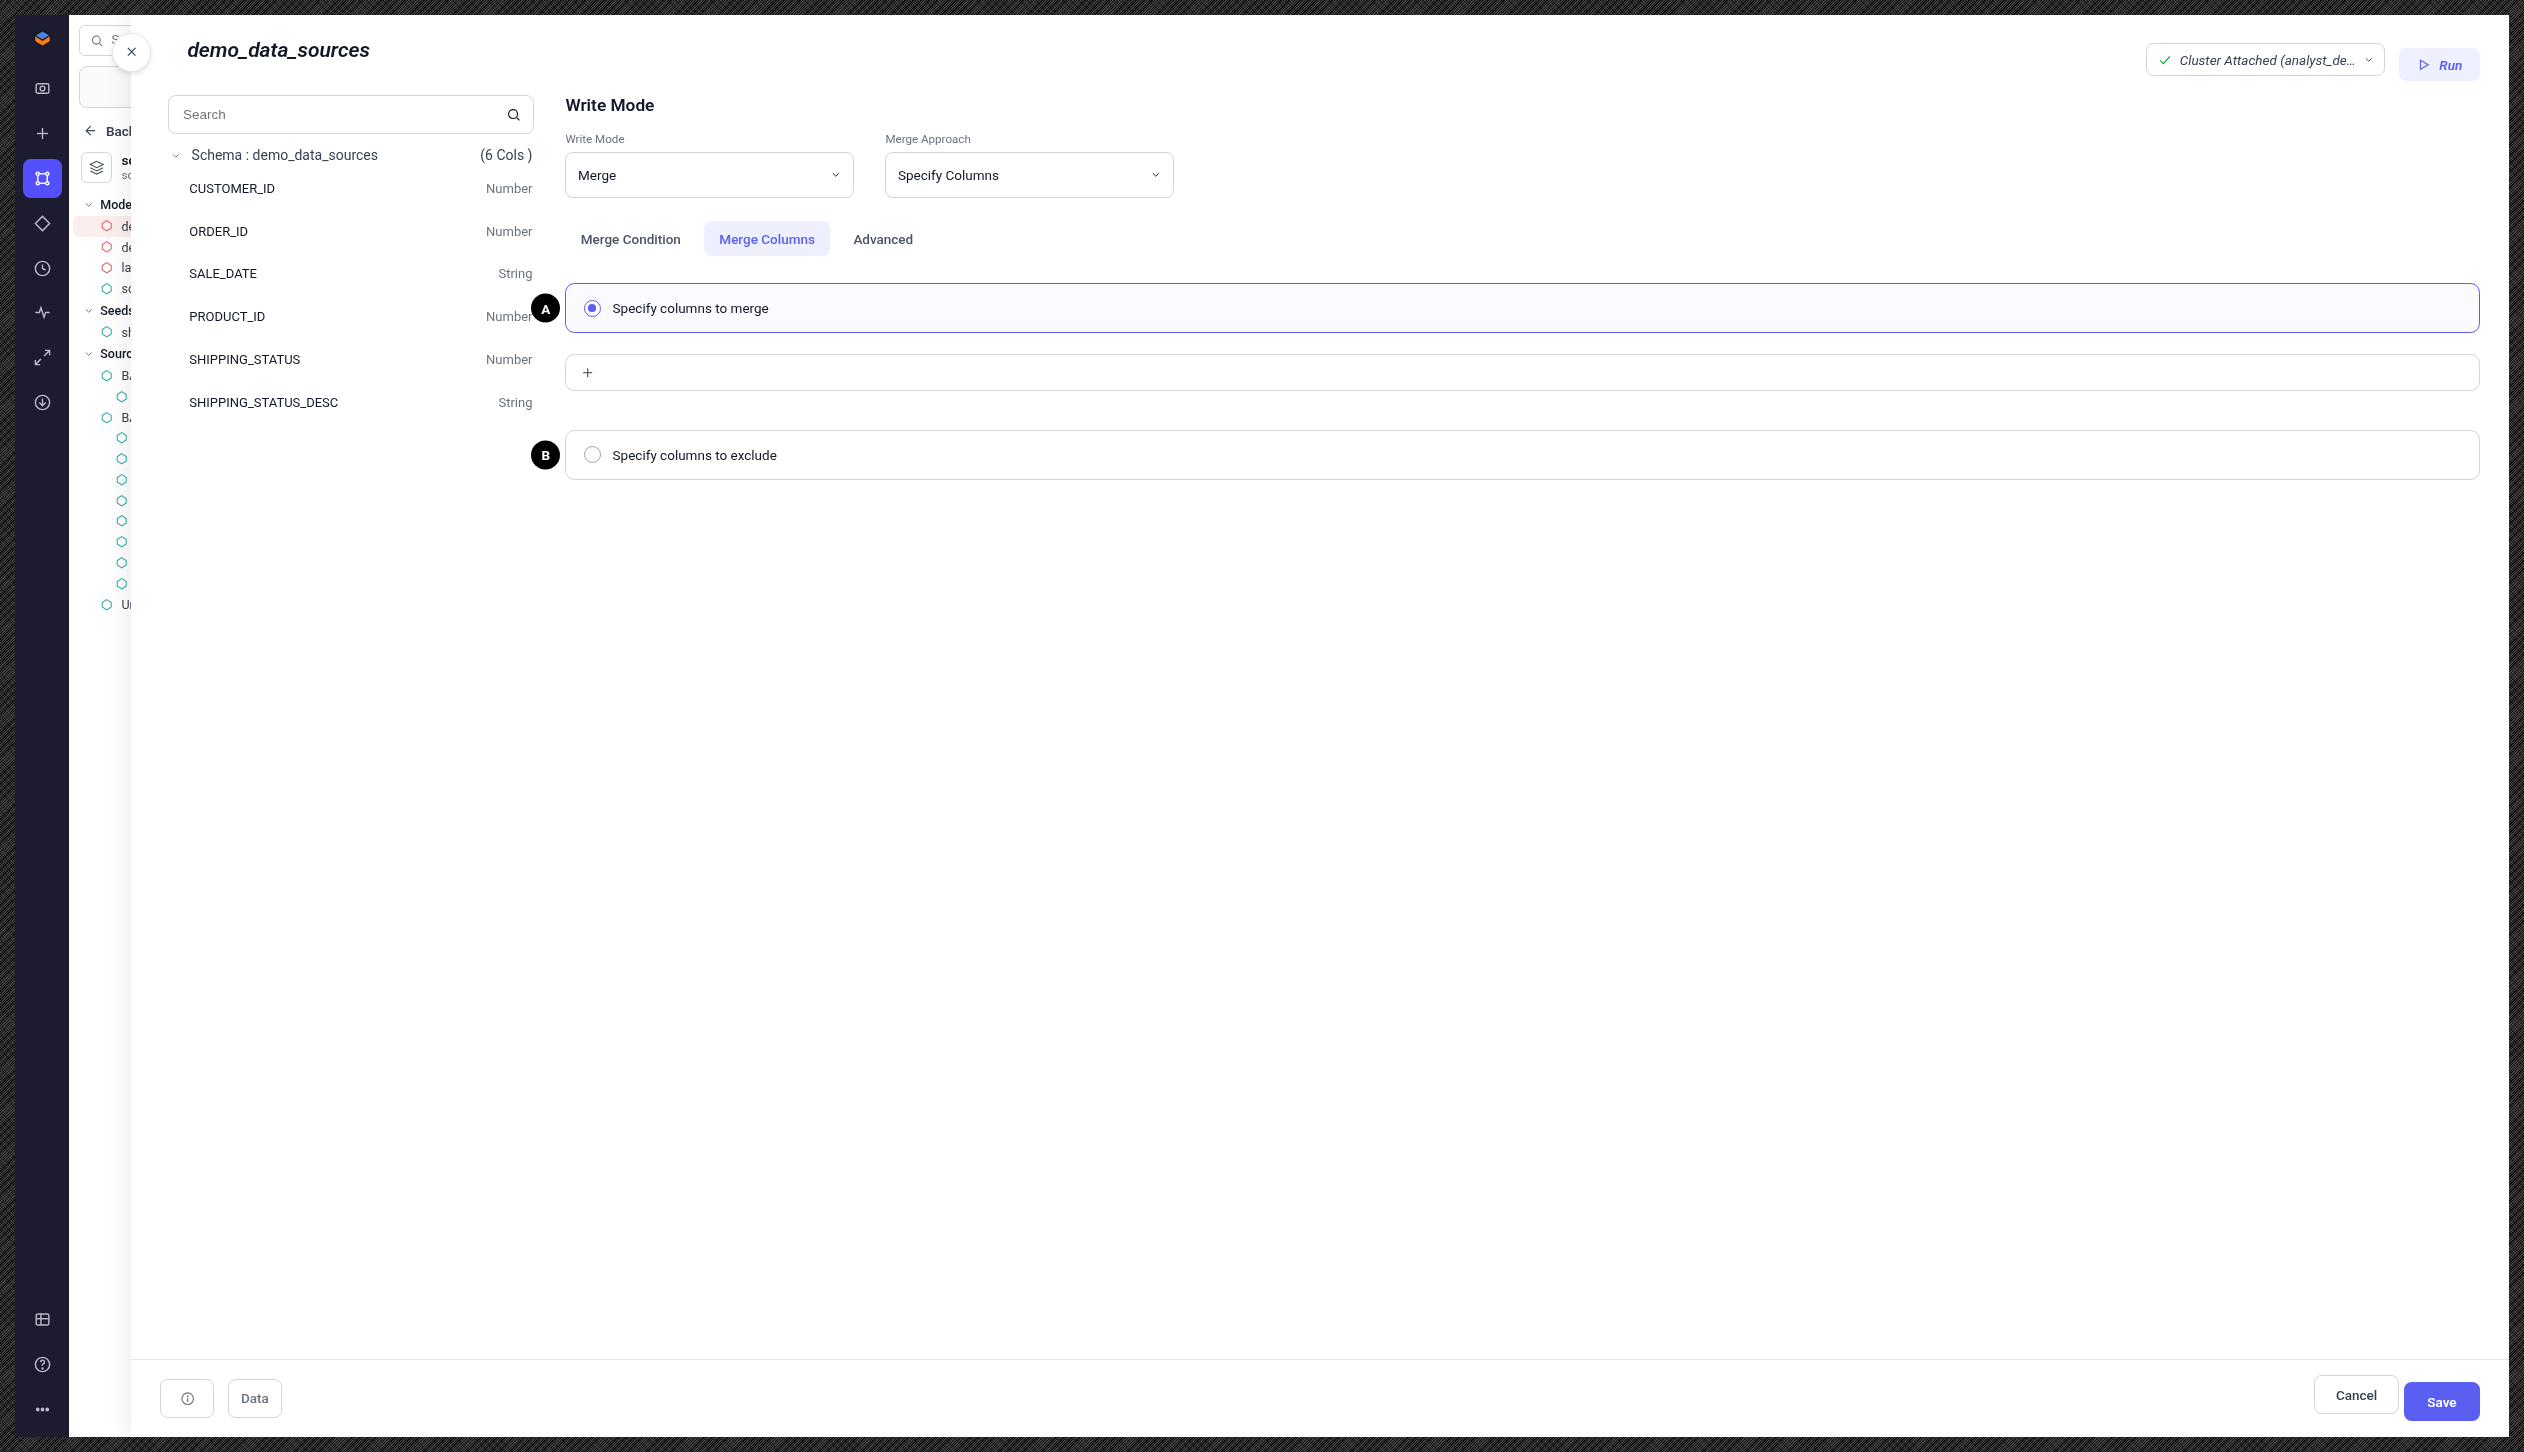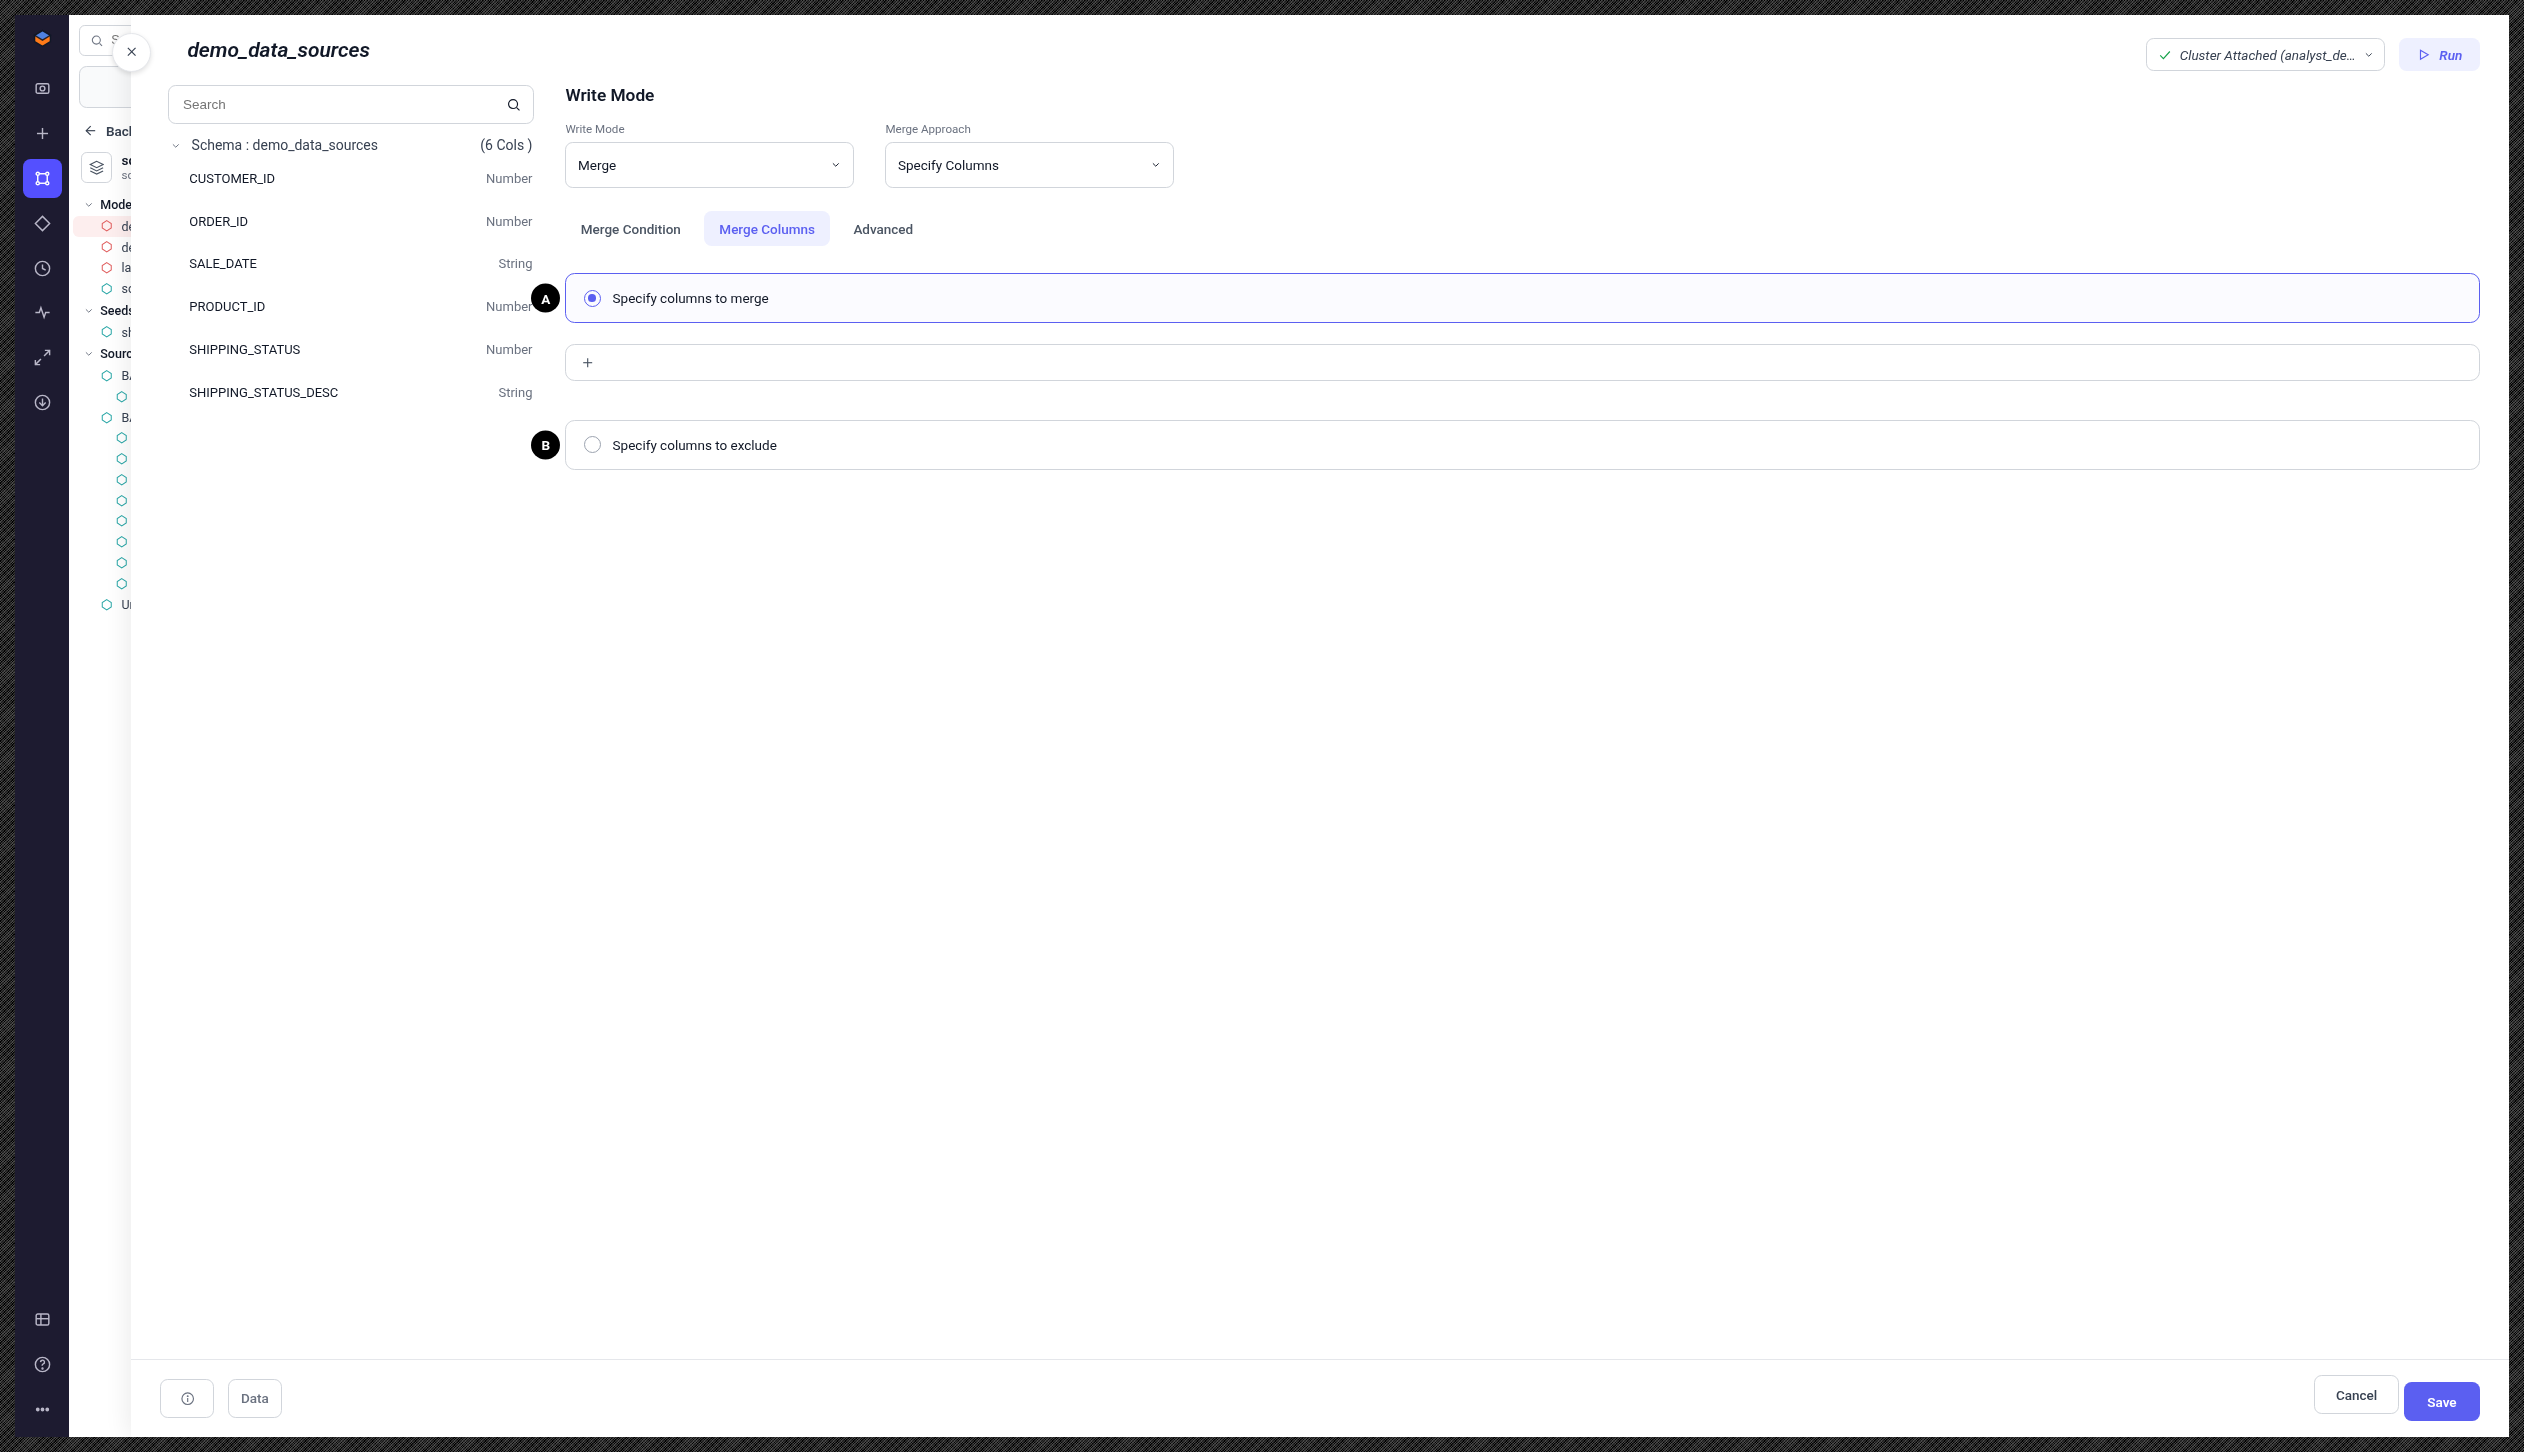--- a/index.html
+++ b/index.html
@@ -200,20 +200,21 @@
     max-width:270px;
   }
   .cluster-pill .txt{white-space:nowrap;overflow:hidden;text-overflow:ellipsis;}
   .run-btn {
     display:flex;align-items:center;gap:7.7px;
     height:33px;padding:0 17.3px;
     border-radius:7.7px;
     background:var(--indigo-light);
     color:var(--indigo);
     font-weight:600;
+    margin-top:10px;
   }
 
   .modal-tabs {
     display:flex;gap:7.7px;
     padding: 13.5px 29px 9.6px 56px;
   }
   .mtab {
     padding:9.6px 15.4px;
     border-radius:7.7px;
     color:var(--gray-600);

